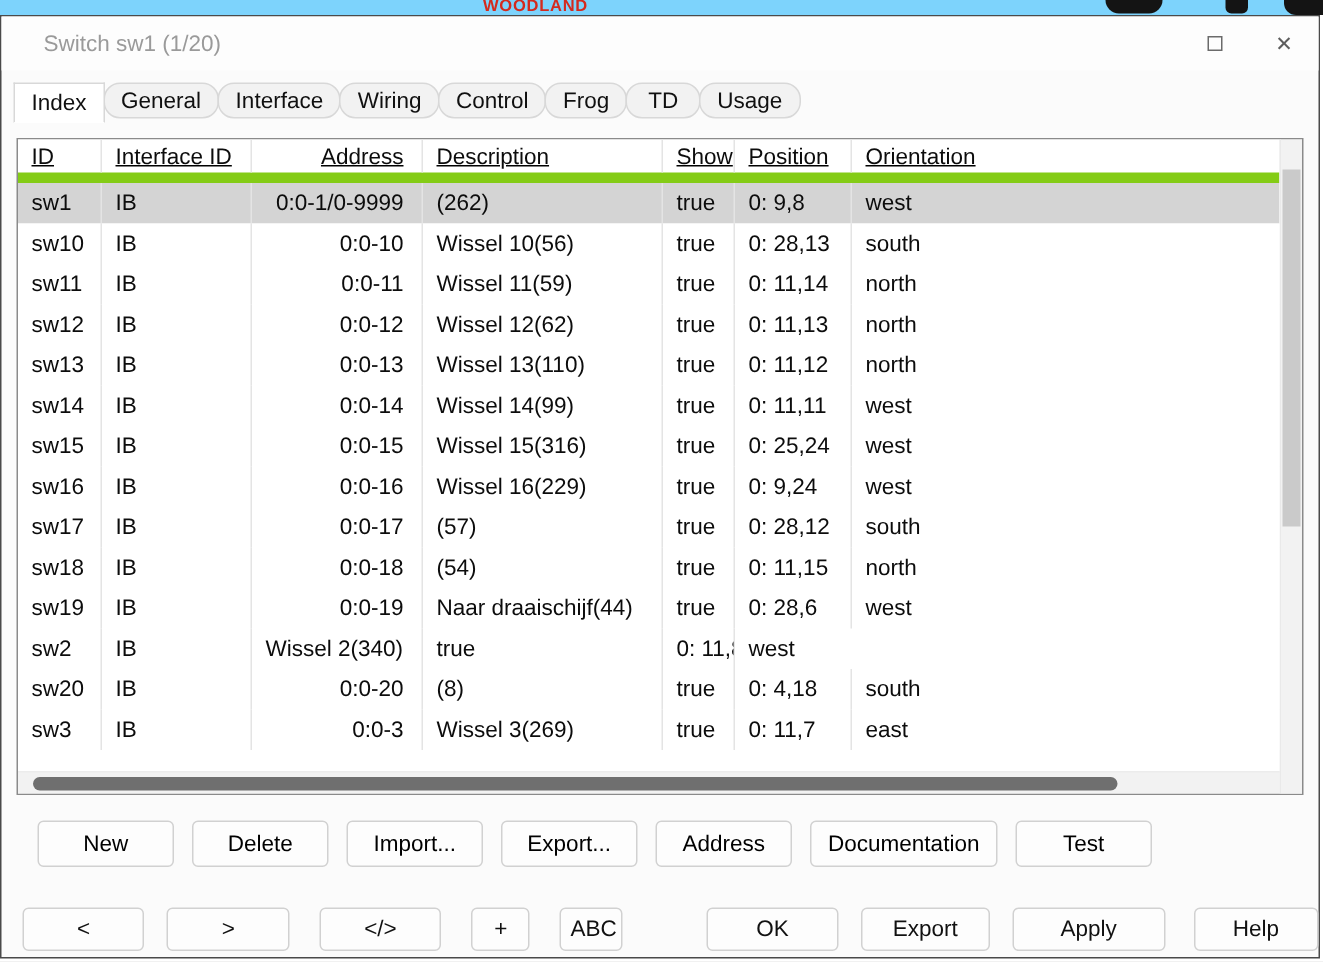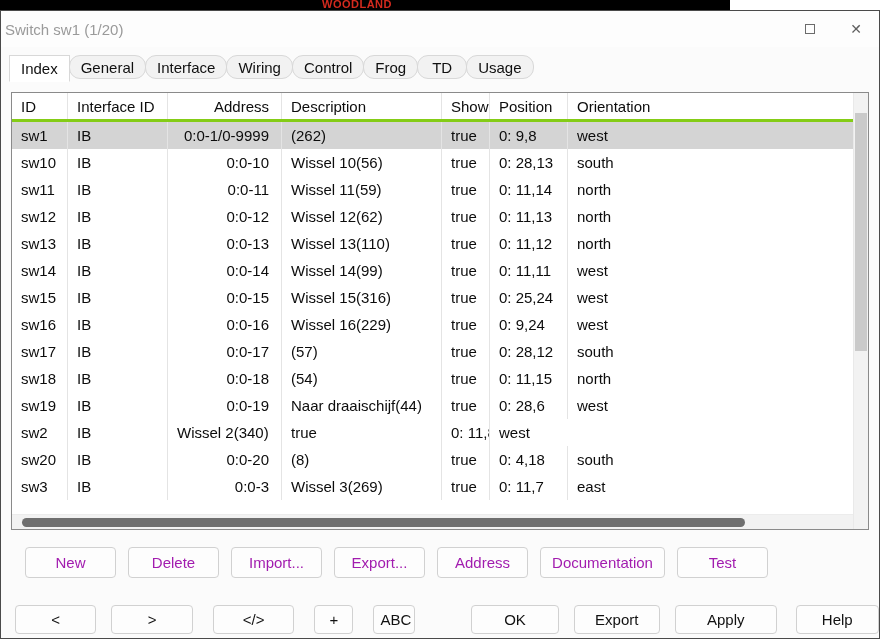--- a/index.html
+++ b/index.html
@@ -1,71 +1,71 @@
 <!DOCTYPE html>
 <html style="--brand-red: #d42a1e; --selected-row: #d4d4d4;"><head>
 <meta charset="utf-8">
 <style>
   html,body{margin:0;padding:0;background:#e8e8e8;}
   *{box-sizing:border-box;}
   body{font-family:"Liberation Sans","DejaVu Sans",sans-serif;}
   .screen{position:relative;width:882px;height:641px;background:#ffffff;overflow:hidden;}
 
   
-  .desktop-strip{position:absolute;top:0;left:0;width:730px;height:10px;background:#000000;overflow:hidden;padding-left:36px;}
+  .desktop-strip{position:absolute;top:0;left:0;width:882px;height:10px;background:#7dd3fc;overflow:hidden;padding-left:36px;}
   .brand{position:absolute;left:322px;top:-2px;font-size:11px;line-height:12px;font-weight:700;
          color:var(--brand-red,#d42a1e);letter-spacing:.5px;}
   .bg-shape1{position:absolute;left:737px;top:0;width:38px;height:9px;background:#141414;border-radius:0 0 12px 12px;}
   .bg-shape2{position:absolute;left:817px;top:0;width:15px;height:9px;background:#141414;border-radius:0 0 4px 4px;}
   .bg-shape3{position:absolute;left:856px;top:0;width:26px;height:10px;background:#141414;border-radius:0 0 0 8px;}
 
   
   .dialog{position:absolute;top:10px;left:0;width:880px;height:629px;background:#fbfbfb;
           border:1px solid #4a4a4a;}
   .titlebar{display:flex;align-items:center;height:36px;background:#fdfdfd;}
-  .title{padding-left:4px;font-size:15px;color:#9a9a9a;}
+  .title{padding-left:28px;font-size:15px;color:#9a9a9a;}
   .caption-buttons{margin-left:auto;display:flex;height:100%;}
   .cap-btn{width:46px;height:100%;display:flex;align-items:center;justify-content:center;
            background:transparent;border:none;padding:0;}
   .max-glyph{width:10px;height:10px;border:1px solid #6b6b6b;display:block;background:transparent;}
   .close-glyph{font-size:14px;color:#5e5e5e;line-height:1;}
 
   
   .tabstrip{display:flex;margin:8px 0 0 8px;height:27px;}
   .tab{min-width:50px;height:24px;display:flex;align-items:center;justify-content:center;
        padding:0 11px;font-size:15px;color:#101010;background:#f2f2f2;border:1px solid #d8d8d8;
        font-family:inherit;}
   .tab + .tab{margin-left:-1px;border-radius:11px;}
   .tab.active{background:#ffffff;height:27px;border-bottom-color:#ffffff;position:relative;z-index:2;}
 
   
   .tframe{margin:10px 10px 0 10px;height:438px;border:1px solid #8a8a8a;background:#ffffff;display:flex;}
   .tmain{flex:1;display:flex;flex-direction:column;min-width:0;}
   .thead,.trow{display:grid;grid-template-columns:56px 100px 114px 160px 48px 78px 1fr;}
-  .thead{height:29px;border-bottom:3px solid #84cc16;background:#ffffff;}
+  .thead{height:29px;border-bottom:7px solid #84cc16;background:#ffffff;text-decoration:underline;}
   .tbody{flex:1;overflow:hidden;position:relative;background:#ffffff;}
   .trow{height:27px;background:#ffffff;}
   .trow.selected{background:var(--selected-row,#d4d4d4);text-align:right;}
   .cell{display:flex;align-items:center;padding:0 6px 0 9px;font-size:15px;color:#0c0c0c;
         border-right:1px solid #e4e4e4;white-space:nowrap;overflow:hidden;}
   .cell.c6{border-right:none;}
   .cell.c2{justify-content:flex-end;padding-right:12px;}
 
   
   .hscroll{height:15px;background:#f2f2f2;position:relative;border-top:1px solid #ececec;}
   .hthumb{position:absolute;left:10px;top:3px;width:86%;height:9px;background:#6f6f6f;border-radius:5px;}
   .vscroll{width:15px;background:#f2f2f2;border-left:1px solid #e9e9e9;display:flex;flex-direction:column;}
   .vtrack{flex:1;position:relative;}
   .vthumb{position:absolute;top:20px;left:1px;right:1px;height:238px;background:#cacaca;}
   .vcorner{height:15px;background:#f2f2f2;}
 
   
   .actions{display:flex;margin:17px 0 0 24px;}
   .abtn{width:91px;height:31px;margin-right:12px;background:#fdfdfd;border:1px solid #d1d1d1;
-        border-radius:4px;font-size:15px;color:#a21caf;font-family:inherit;}
+        border-radius:4px;font-size:15px;color:#000000;font-family:inherit;}
   .abtn-5{width:125px;}
 
   .bottombar{display:flex;margin:27px 0 0 14px;}
   .bbtn{height:29px;background:#fdfdfd;border:1px solid #d1d1d1;border-radius:4px;
         font-size:15px;color:#111;font-family:inherit;}
   .bbtn-0{width:84px;}
   .bbtn-1{width:84px;margin-left:15px;}
   .bbtn-2{width:84px;margin-left:20px;}
   .bbtn-3{width:40px;margin-left:20px;}
   .bbtn-4{width:42px;margin-left:20px;}

